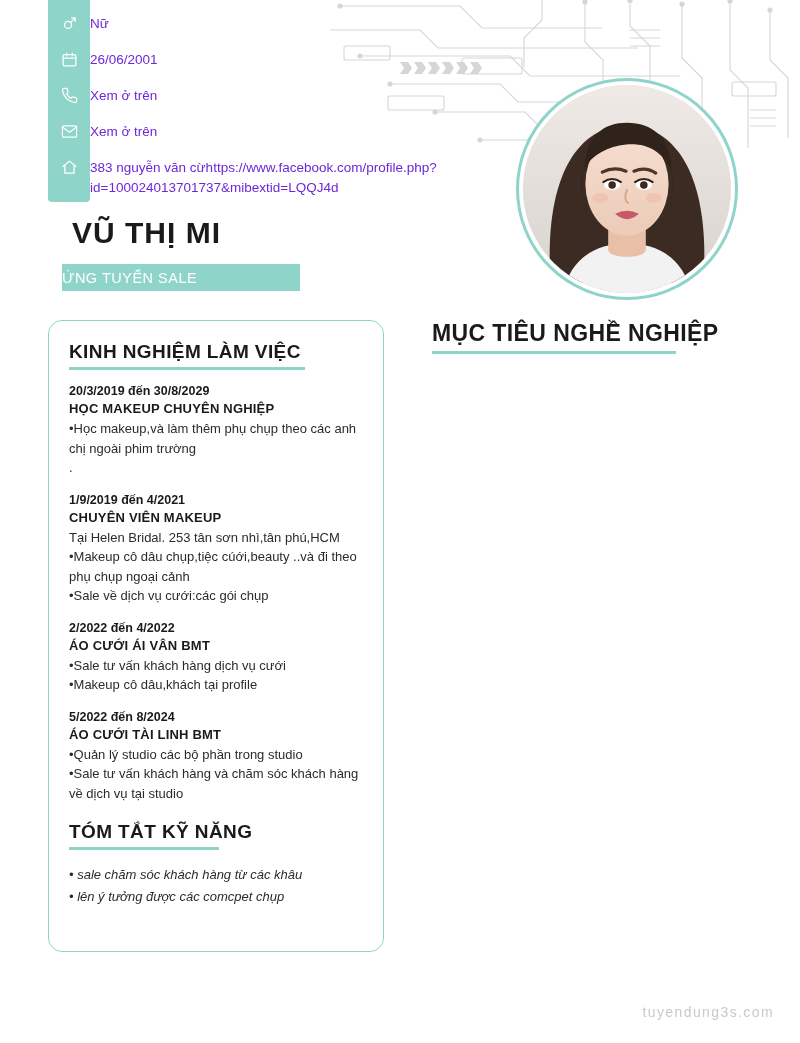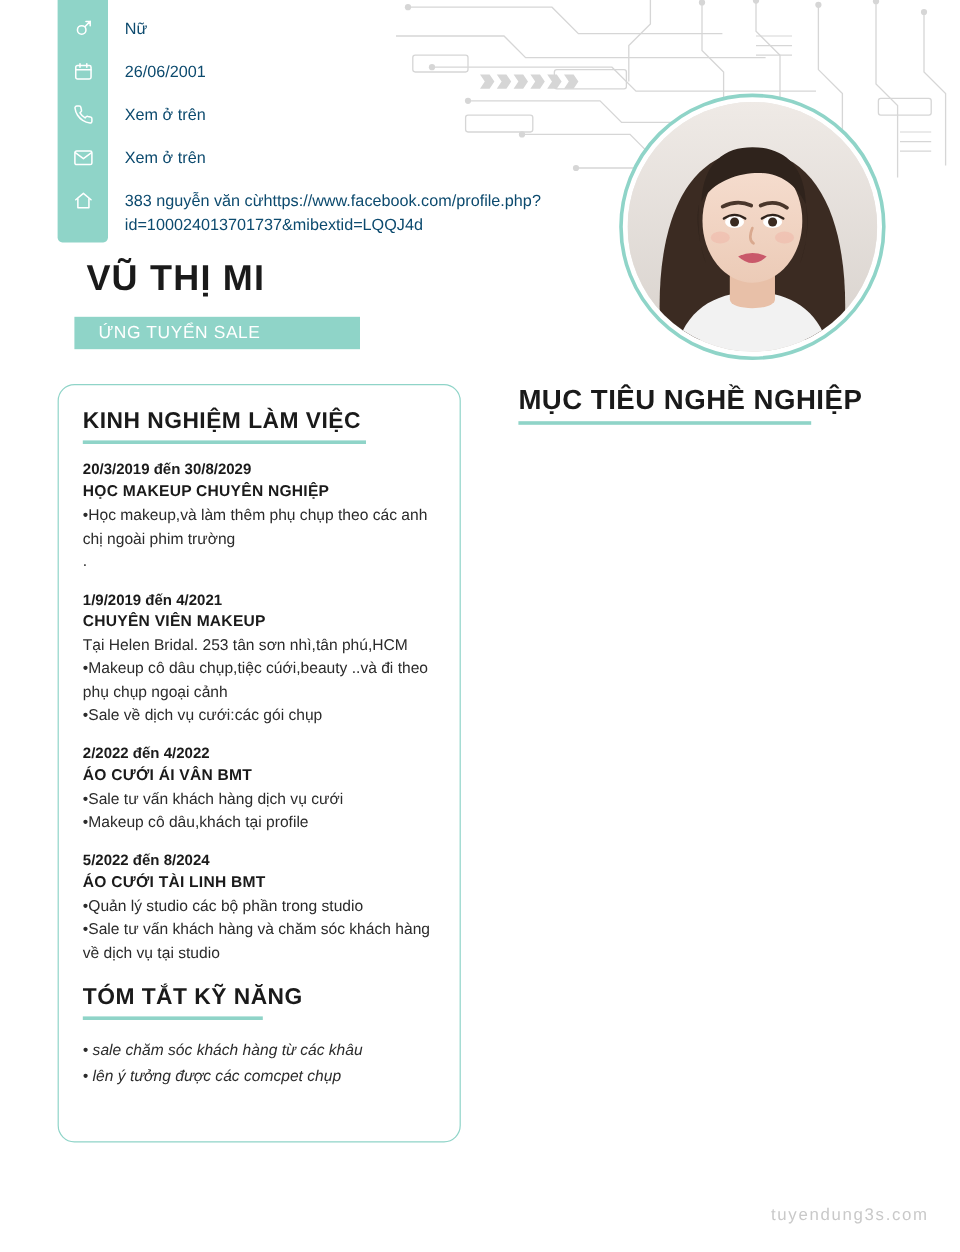--- a/index.html
+++ b/index.html
@@ -49,43 +49,42 @@
     width: 42px;
     flex: 0 0 42px;
     display: flex;
     align-items: center;
     justify-content: center;
     padding-top: 1px;
   }
   .contact-icon svg { display: block; }
   .contact-text {
     font-size: 13.5px;
-    color: #0c4a6e;
+    color: #6d28d9;
     line-height: 20px;
-    padding-left: 14px;
     word-break: break-word;
   }
 
   
   .name {
     position: absolute;
     left: 72px; top: 216px;
     font-size: 30px;
     font-weight: bold;
     letter-spacing: 1px;
     color: #1a1a1a;
   }
   .position-badge {
     position: absolute;
     left: 62px; top: 264px;
     width: 238px; height: 27px;
     background: #8fd4c8;
     display: flex;
     align-items: center;
-    padding-left: 20px;
+    padding-left: 0;
     font-size: 14.5px;
     letter-spacing: 0.5px;
     color: #ffffff;
   }
 
   
   .avatar-wrap {
     position: absolute;
     left: 516px; top: 78px;
     width: 222px; height: 222px;

